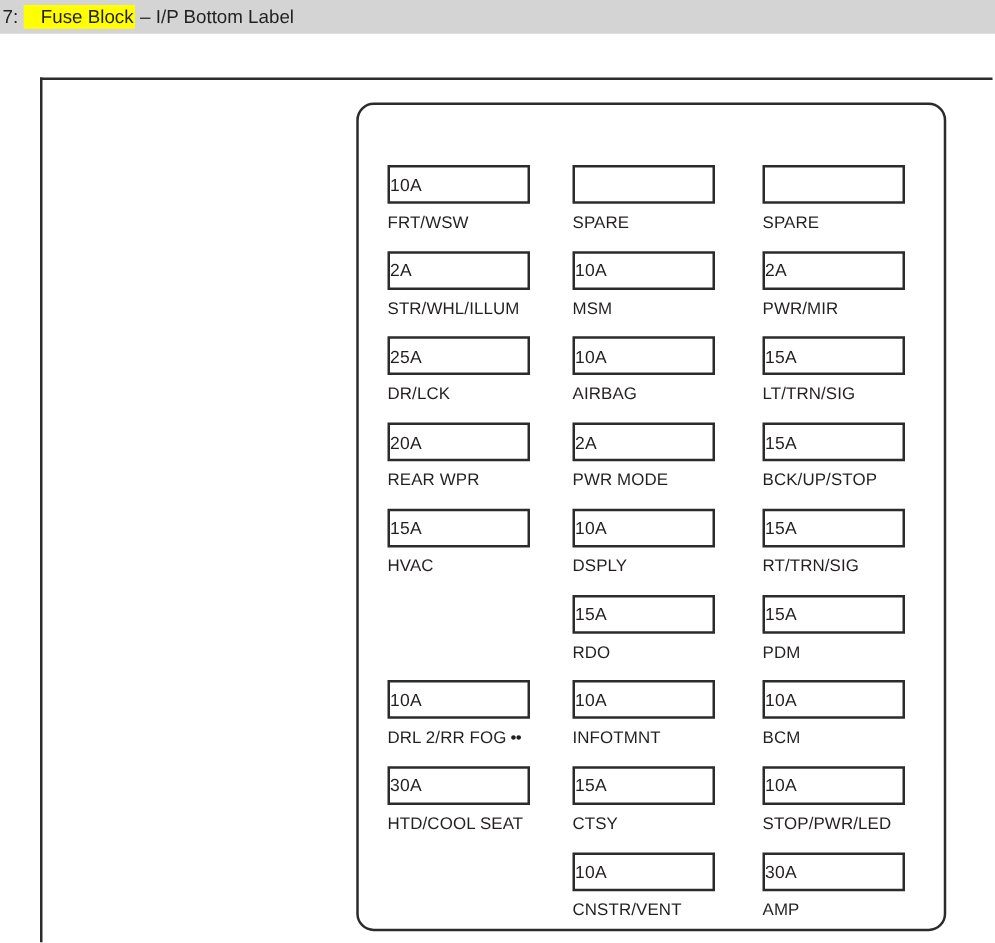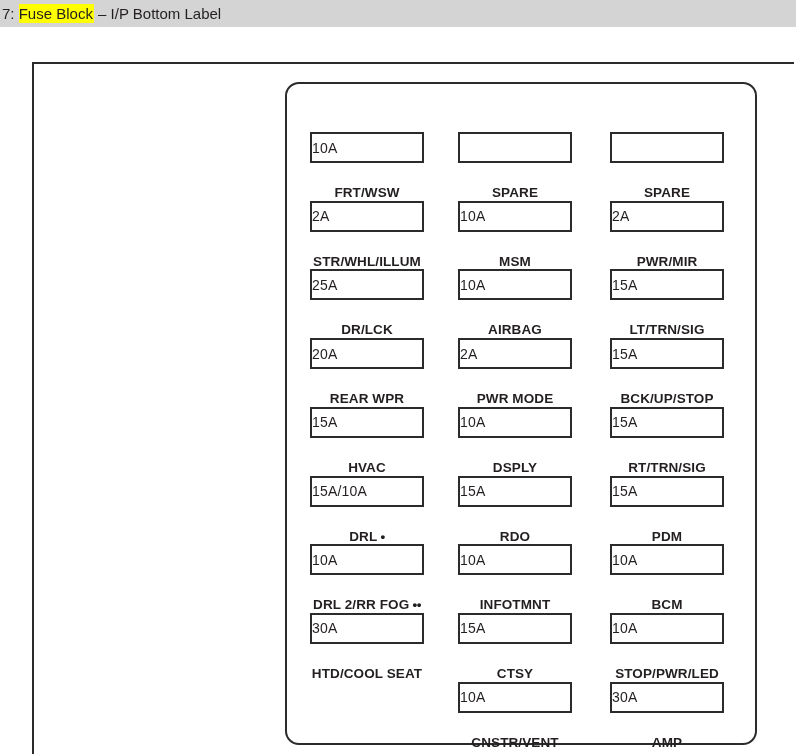--- a/index.html
+++ b/index.html
@@ -30,21 +30,21 @@
     position: absolute;
     left: 2px;
     top: 3px;
     font-size: 15px;
     color: #231f20;
     white-space: nowrap;
     line-height: 21px;
   }
   #header-title .hl {
     background: #ffff00;
-    padding: 1px 1px 1px 0;
+    padding: 1px 1px 1px 14px;
   }
 
   
   #outer-frame {
     position: absolute;
     left: 32px;
     top: 62px;
     width: 762px;
     height: 692px;
     border: 2px solid #2b2b2b;
@@ -110,28 +110,26 @@
     align-items: center;
     justify-content: flex-start;
   }
   .fuse-amp {
     font-size: 14px;
     color: #231f20;
     line-height: 1;
     letter-spacing: 0.2px;
   }
   .fuse-label {
-    margin-top: 22px;
-    text-align: center;
+    margin-top: 7px;
     font-size: 13.5px;
     color: #231f20;
     line-height: 16px;
     white-space: nowrap;
     letter-spacing: 0.1px;
-    font-weight: bold;
   }
   .fuse-label .bullets {
     letter-spacing: -0.5px;
   }
 </style>
 </head>
 <body>
 
 <div id="header-bar">
   <div id="header-title">
@@ -172,26 +170,20 @@
         <span class="fuse-amp">20A</span>
       </div>
       <div class="fuse-label"><span>REAR WPR</span></div>
     </div>
     <div class="fuse-cell" style="left: 310px; top: 406.8px;">
       <div class="fuse-box">
         <span class="fuse-amp">15A</span>
       </div>
       <div class="fuse-label"><span>HVAC</span></div>
     </div>
-    <div class="fuse-cell" style="left: 310px; top: 475.5px;">
-      <div class="fuse-box">
-        <span class="fuse-amp">15A/10A</span>
-      </div>
-      <div class="fuse-label"><span>DRL</span><span class="bullets"> •</span></div>
-    </div>
     <div class="fuse-cell" style="left: 310px; top: 544.2px;">
       <div class="fuse-box">
         <span class="fuse-amp">10A</span>
       </div>
       <div class="fuse-label"><span>DRL 2/RR FOG</span><span class="bullets"> ••</span></div>
     </div>
     <div class="fuse-cell" style="left: 310px; top: 612.9px;">
       <div class="fuse-box">
         <span class="fuse-amp">30A</span>
       </div>

